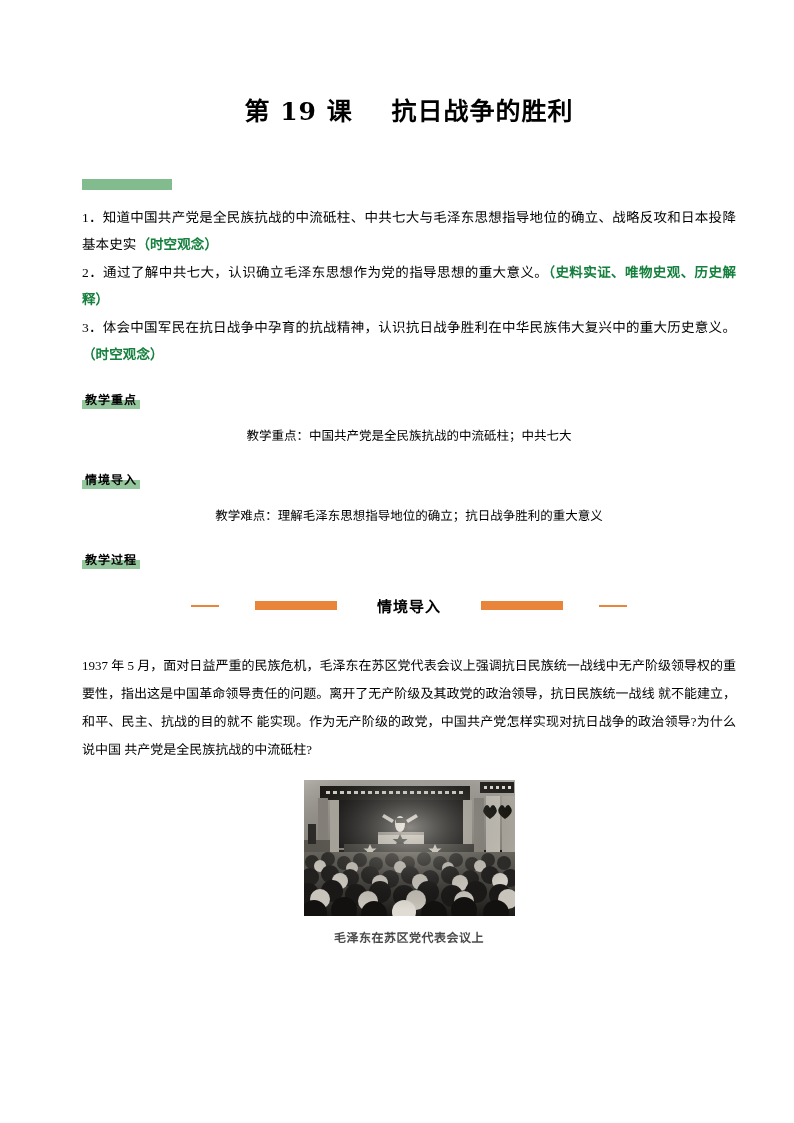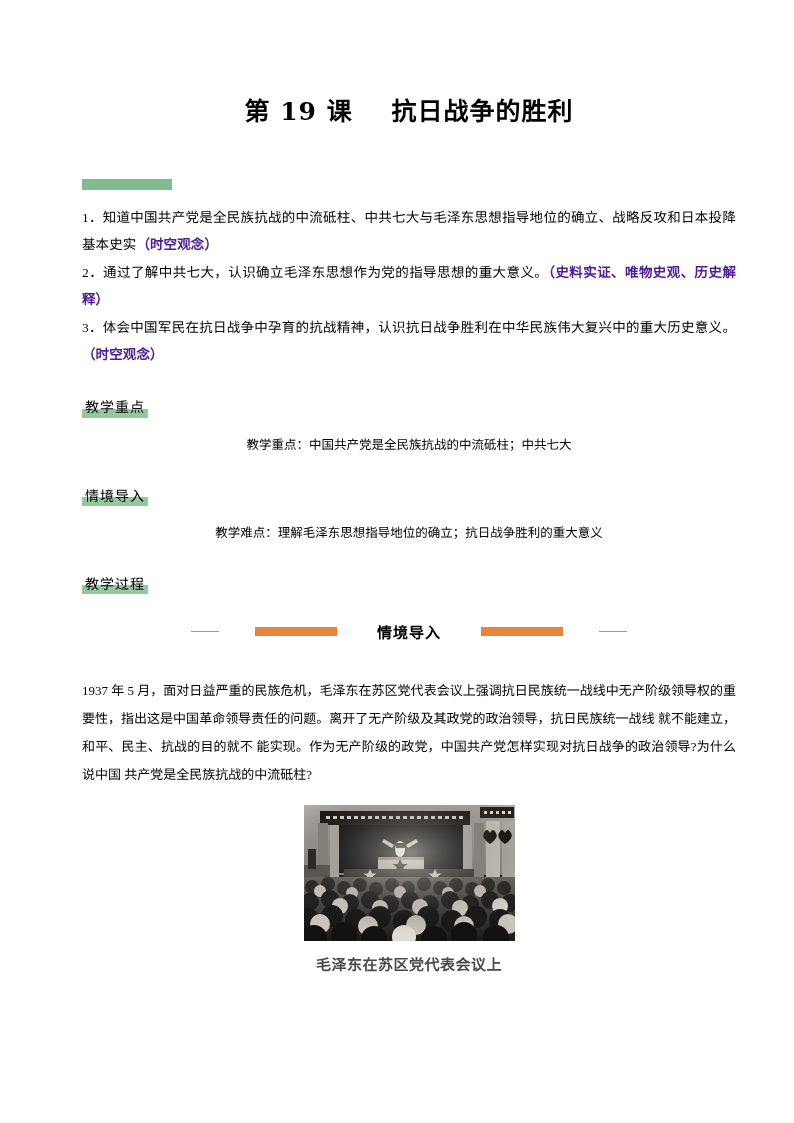--- a/index.html
+++ b/index.html
@@ -52,34 +52,34 @@
     font-size: 13.5px;
     line-height: 2.0;
     letter-spacing: 0.1px;
   }
   .objective {
     margin: 0 0 1px 0;
     text-align: justify;
     text-justify: inter-ideograph;
   }
   .tag-red {
-    color: #4c1d95;
+    color: #15803d;
     font-weight: bold;
   }
 
   
   .sec-head {
     position: relative;
     display: inline-block;
-    margin-top: 30px;
+    margin-top: 24px;
     margin-bottom: 0;
     padding: 0 3px 1px 3px;
     font-family: "DejaVu Serif", "Liberation Serif", serif;
-    font-weight: normal;
-    font-size: 14px;
+    font-weight: bold;
+    font-size: 12px;
     line-height: 1.25;
     letter-spacing: 1px;
   }
   .sec-head .hl {
     position: absolute;
     left: 0;
     bottom: 0;
     width: 100%;
     height: 9px;
     background: #95c79f;
@@ -146,21 +146,21 @@
     display: inline-block;
     position: relative;
     overflow: hidden;
     background: #2a2a28;
   }
   .photo svg { display: block; }
   .caption {
     margin-top: 8px;
     font-family: "DejaVu Serif", "Liberation Serif", serif;
     font-weight: bold;
-    font-size: 15px;
+    font-size: 12px;
     color: #4a4a4a;
     letter-spacing: 0.5px;
   }
 </style>
 </head>
 <body>
 
 <div class="page">
 
   <h1 class="doc-title">第 19 课    抗日战争的胜利</h1>

